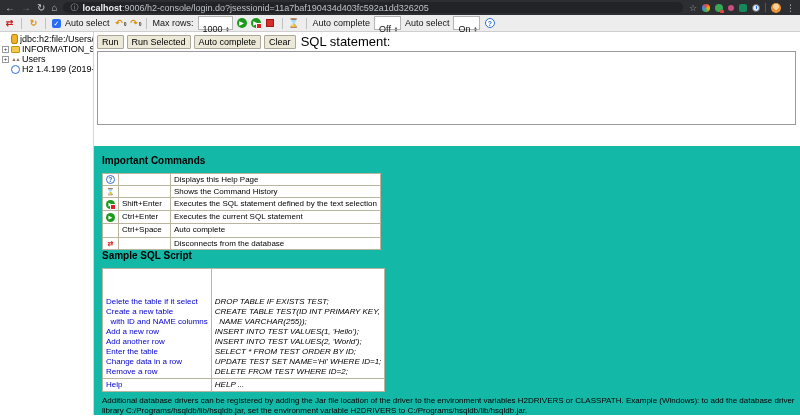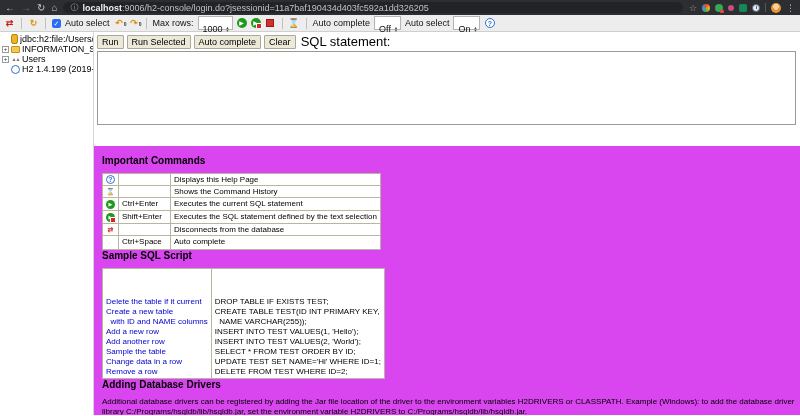--- a/index.html
+++ b/index.html
@@ -71,38 +71,38 @@
 
   .main { flex:1; display:flex; flex-direction:column; min-width:0; }
   .query-frame { background:#fff; padding:2px 4px 21px 3px; }
   .button-row { display:flex; align-items:center; gap:3px; font-size:9px; margin-bottom:2px; }
   .h2-btn { background:#ece9d8; border:1px solid #aca899; border-radius:1px; font-size:9px;
     font-family:"Liberation Sans", sans-serif; padding:1px 4px; cursor:pointer; color:#000; }
   .sql-label { font-size:13px; margin-left:2px; }
   .sql-editor { width:100%; height:74px; border:1px solid #999; resize:none; font-size:9px;
     font-family:"Liberation Sans", sans-serif; outline:none; display:block; }
 
-  .help-frame { flex:1; background:#d946ef; padding:9px 0 0 8px; font-size:8px; color:#000; overflow:hidden; }
+  .help-frame { flex:1; background:#14b8a6; padding:9px 0 0 8px; font-size:8px; color:#000; overflow:hidden; }
   .help-frame h3 { font-size:10px; margin:0 0 7px 0; }
   .section-gap { margin-top:14px; }
   table.h2tbl { border-collapse:collapse; background:#fff; }
   table.h2tbl td { border:1px solid #b9b59e; padding:1px 3px; font-size:8px; line-height:9px;
     white-space:pre; vertical-align:top; }
   .hicon { display:inline-flex; width:9px; height:9px; align-items:center; justify-content:center; font-size:7px; }
   .hicon[data-icon="help-icon"] { border-radius:50%; border:1px solid #2f6fd0; color:#2f6fd0; font-weight:bold; }
   .hicon[data-icon="help-icon"]::before { content:"?"; }
   .hicon[data-icon="history-icon"]::before { content:"⌛"; color:#d9a415; }
   .hicon[data-icon="run-icon"], .hicon[data-icon="run-selected-icon"] { border-radius:50%; background:#1d9a1d; color:#fff; font-size:5px; position:relative; }
   .hicon[data-icon="run-icon"]::before, .hicon[data-icon="run-selected-icon"]::before { content:"▶"; }
   .hicon[data-icon="run-selected-icon"]::after { content:""; position:absolute; right:-1px; bottom:-1px; width:4px; height:4px; background:#d22; border:1px solid #fff; border-radius:1px; }
   .hicon[data-icon="disconnect-icon"]::before { content:"⇄"; color:#cc1f1f; font-weight:bold; }
   td.cmd-icon { width:16px; text-align:center; }
   td.cmd-key { min-width:52px; }
   .link { color:#0000cc; cursor:pointer; white-space:pre; line-height:10px; }
-  td.sqlcol div { line-height:10px; white-space:pre; }
+  td.sqlcol div { line-height:10px; white-space:pre;font-style:italic; }
   .drivers-text { width:695px; line-height:10px; margin-top:4px; }
 </style>
 </head>
 <body>
 
 <div class="browser-bar">
   <span class="nav-ic">←</span>
   <span class="nav-ic dim">→</span>
   <span class="nav-ic">↻</span>
   <span class="nav-ic">⌂</span>
@@ -219,53 +219,56 @@
               <td class="cmd-icon"><span class="hicon" data-icon="help-icon"></span></td>
               <td class="cmd-key"></td>
               <td>Displays this Help Page</td>
             </tr>
             <tr>
               <td class="cmd-icon"><span class="hicon" data-icon="history-icon"></span></td>
               <td class="cmd-key"></td>
               <td>Shows the Command History</td>
             </tr>
             <tr>
+              <td class="cmd-icon"><span class="hicon" data-icon="run-selected-icon"></span></td>
+              <td class="cmd-key">Shift+Enter</td>
+              <td>Executes the SQL statement defined by the text selection</td>
+            </tr>
+            <tr>
               <td class="cmd-icon"><span class="hicon" data-icon="run-icon"></span></td>
               <td class="cmd-key">Ctrl+Enter</td>
               <td>Executes the current SQL statement</td>
             </tr>
             <tr>
-              <td class="cmd-icon"><span class="hicon" data-icon="run-selected-icon"></span></td>
-              <td class="cmd-key">Shift+Enter</td>
-              <td>Executes the SQL statement defined by the text selection</td>
+              <td class="cmd-icon"><span class="hicon" data-icon=""></span></td>
+              <td class="cmd-key">Ctrl+Space</td>
+              <td>Auto complete</td>
             </tr>
             <tr>
               <td class="cmd-icon"><span class="hicon" data-icon="disconnect-icon"></span></td>
               <td class="cmd-key"></td>
               <td>Disconnects from the database</td>
-            </tr>
-            <tr>
-              <td class="cmd-icon"><span class="hicon" data-icon=""></span></td>
-              <td class="cmd-key">Ctrl+Space</td>
-              <td>Auto complete</td>
             </tr>
           </tbody>
       </table>
 
       <h3 class="section-gap">Sample SQL Script</h3>
       <table class="h2tbl">
         <tbody>
           <tr>
             <td>
               
-            <div class="link">Delete the table if it current</div><div class="link">Create a new table</div><div class="link">  with ID and NAME columns</div><div class="link">Add a new row</div><div class="link">Add another row</div><div class="link">Sample the table</div><div class="link">Change data in a row</div><div class="link">Remove a row</div></td>
+            <div class="link">Delete the table if it select</div><div class="link">Create a new table</div><div class="link">  with ID and NAME columns</div><div class="link">Add a new row</div><div class="link">Add another row</div><div class="link">Enter the table</div><div class="link">Change data in a row</div><div class="link">Remove a row</div></td>
             <td class="sqlcol">
               
             <div>DROP TABLE IF EXISTS TEST;</div><div>CREATE TABLE TEST(ID INT PRIMARY KEY,</div><div>  NAME VARCHAR(255));</div><div>INSERT INTO TEST VALUES(1, 'Hello');</div><div>INSERT INTO TEST VALUES(2, 'World');</div><div>SELECT * FROM TEST ORDER BY ID;</div><div>UPDATE TEST SET NAME='Hi' WHERE ID=1;</div><div>DELETE FROM TEST WHERE ID=2;</div></td>
           </tr>
+          <tr>
+            <td><div class="link">Help</div></td>
+            <td class="sqlcol"><div>HELP ...</div></td>
+          </tr>
         </tbody>
       </table>
 
-      <h3 class="section-gap">Adding Database Drivers</h3>
       <p class="drivers-text">Additional database drivers can be registered by adding the Jar file location of the driver to the environment variables H2DRIVERS or CLASSPATH. Example (Windows): to add the database driver library C:/Programs/hsqldb/lib/hsqldb.jar, set the environment variable H2DRIVERS to C:/Programs/hsqldb/lib/hsqldb.jar.</p>
     </div>
   </div>
 </div>
 
 </body></html>

